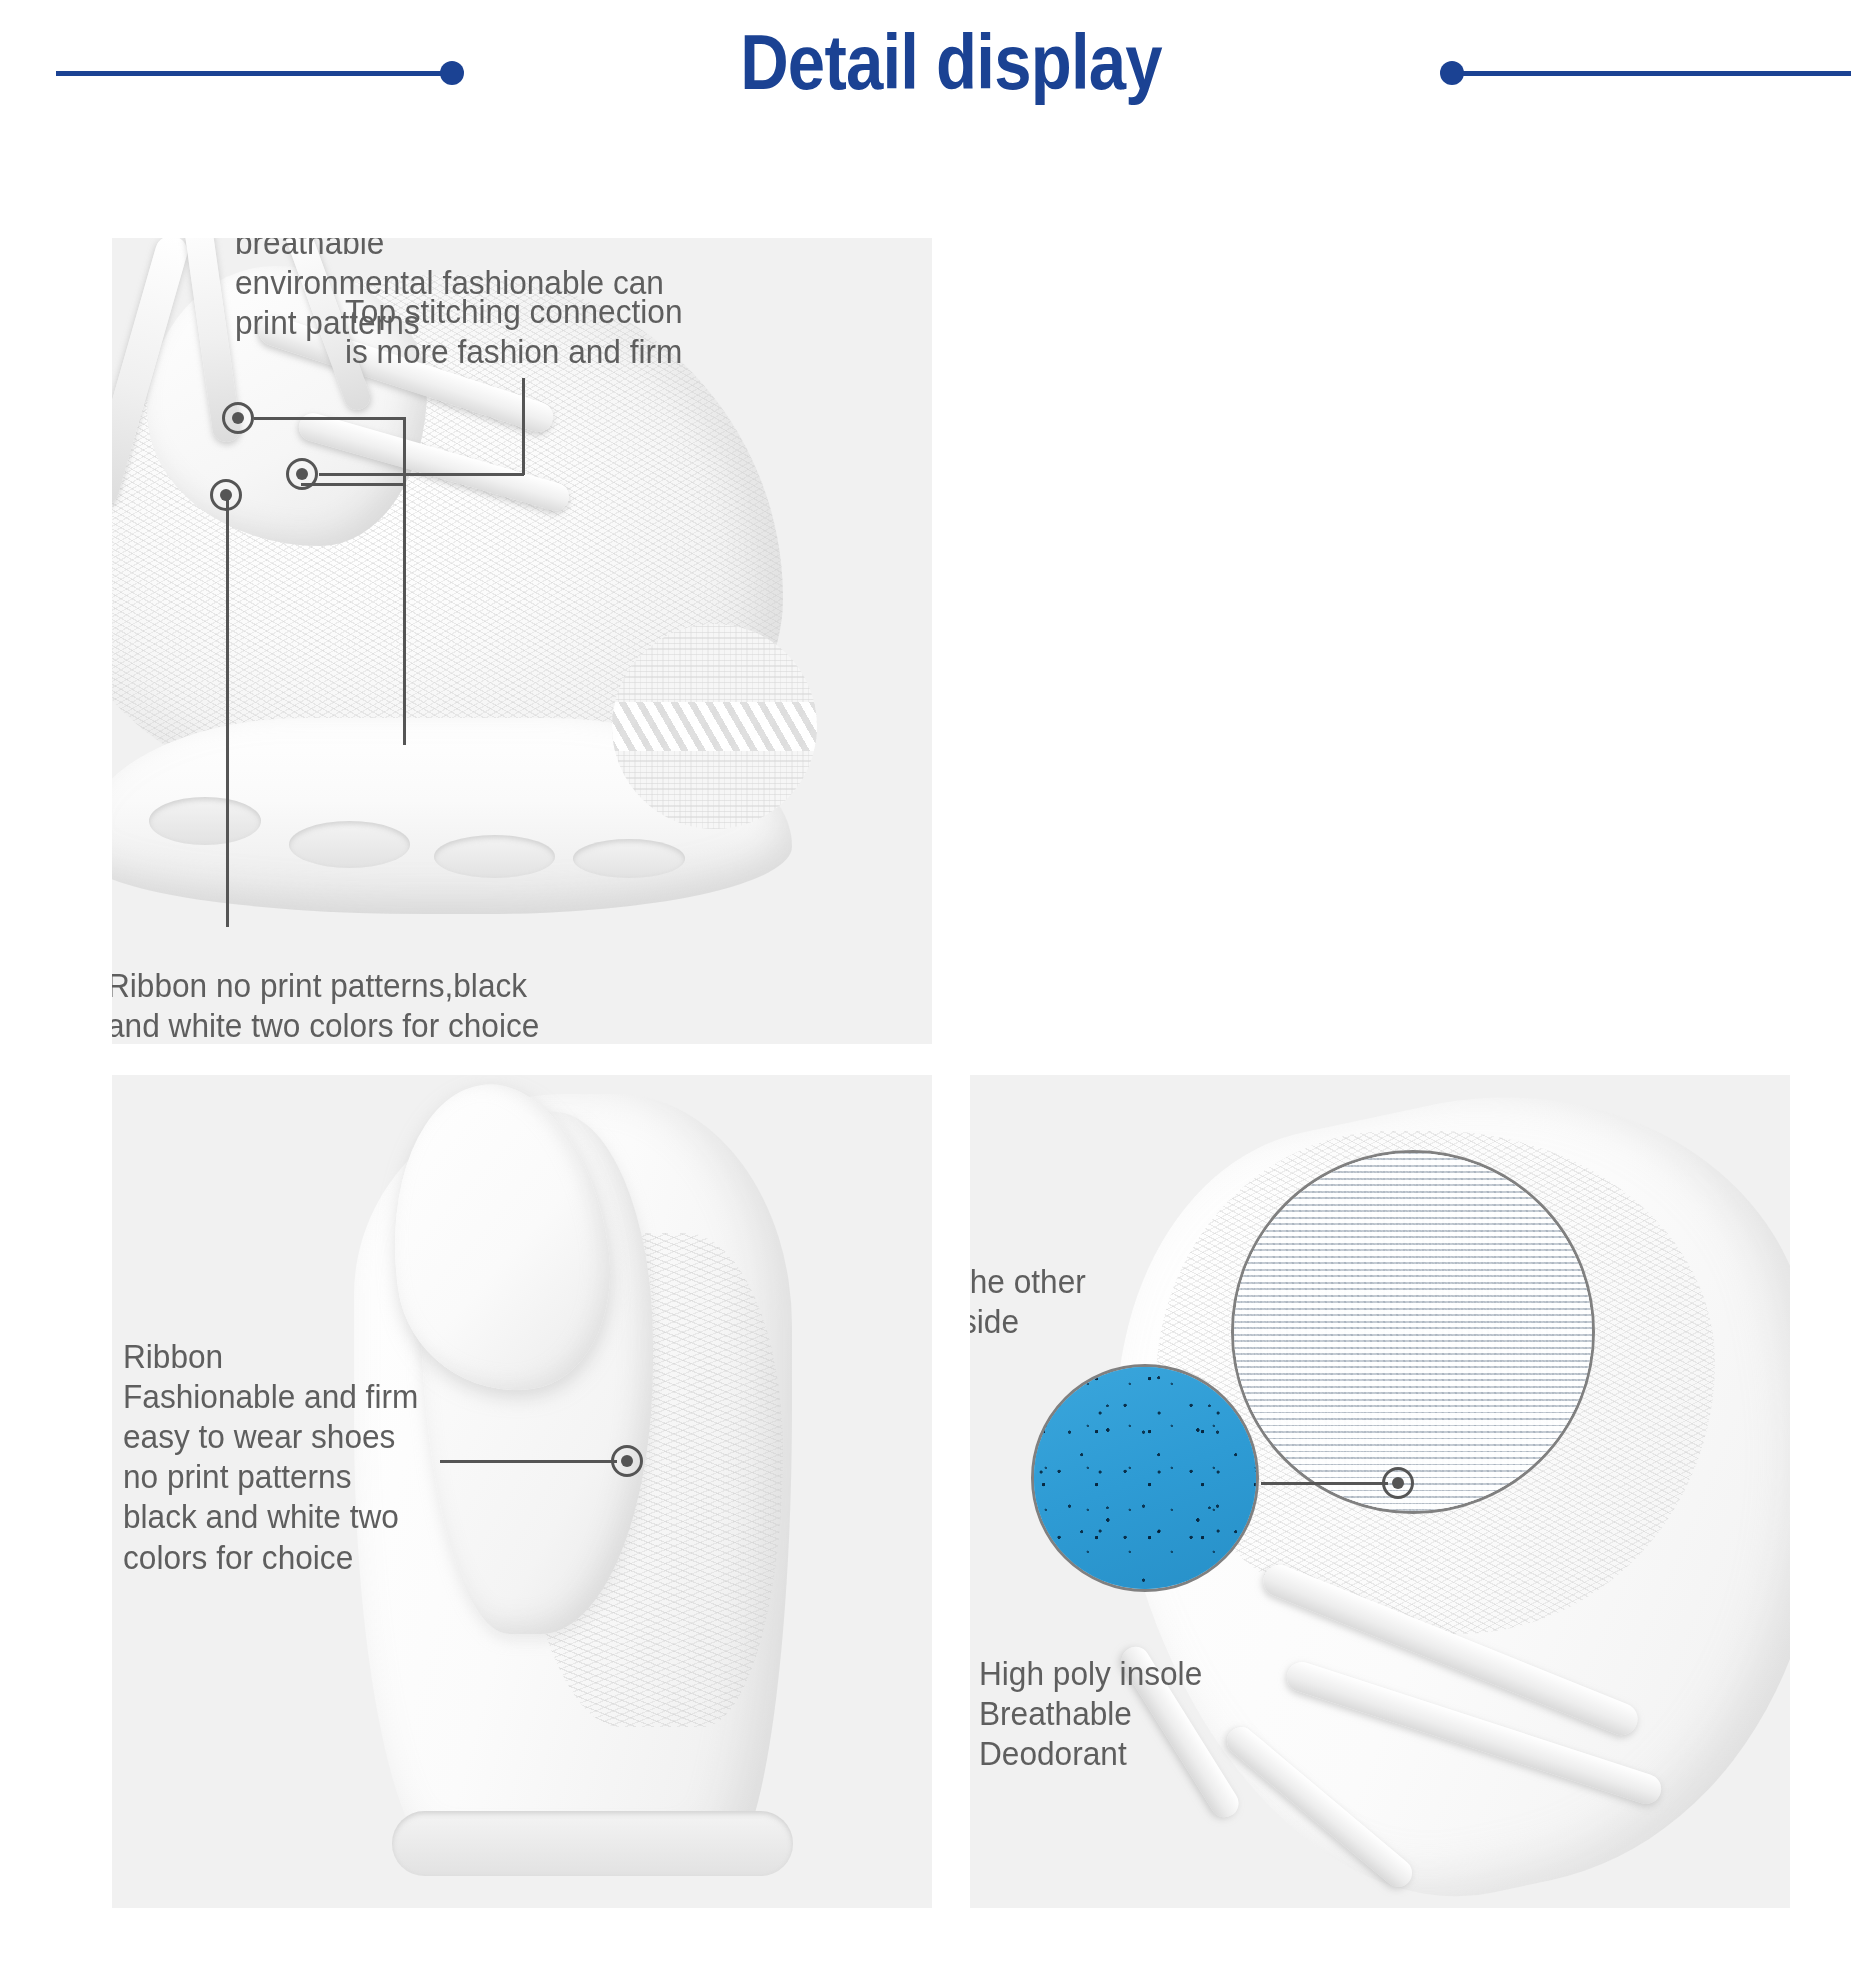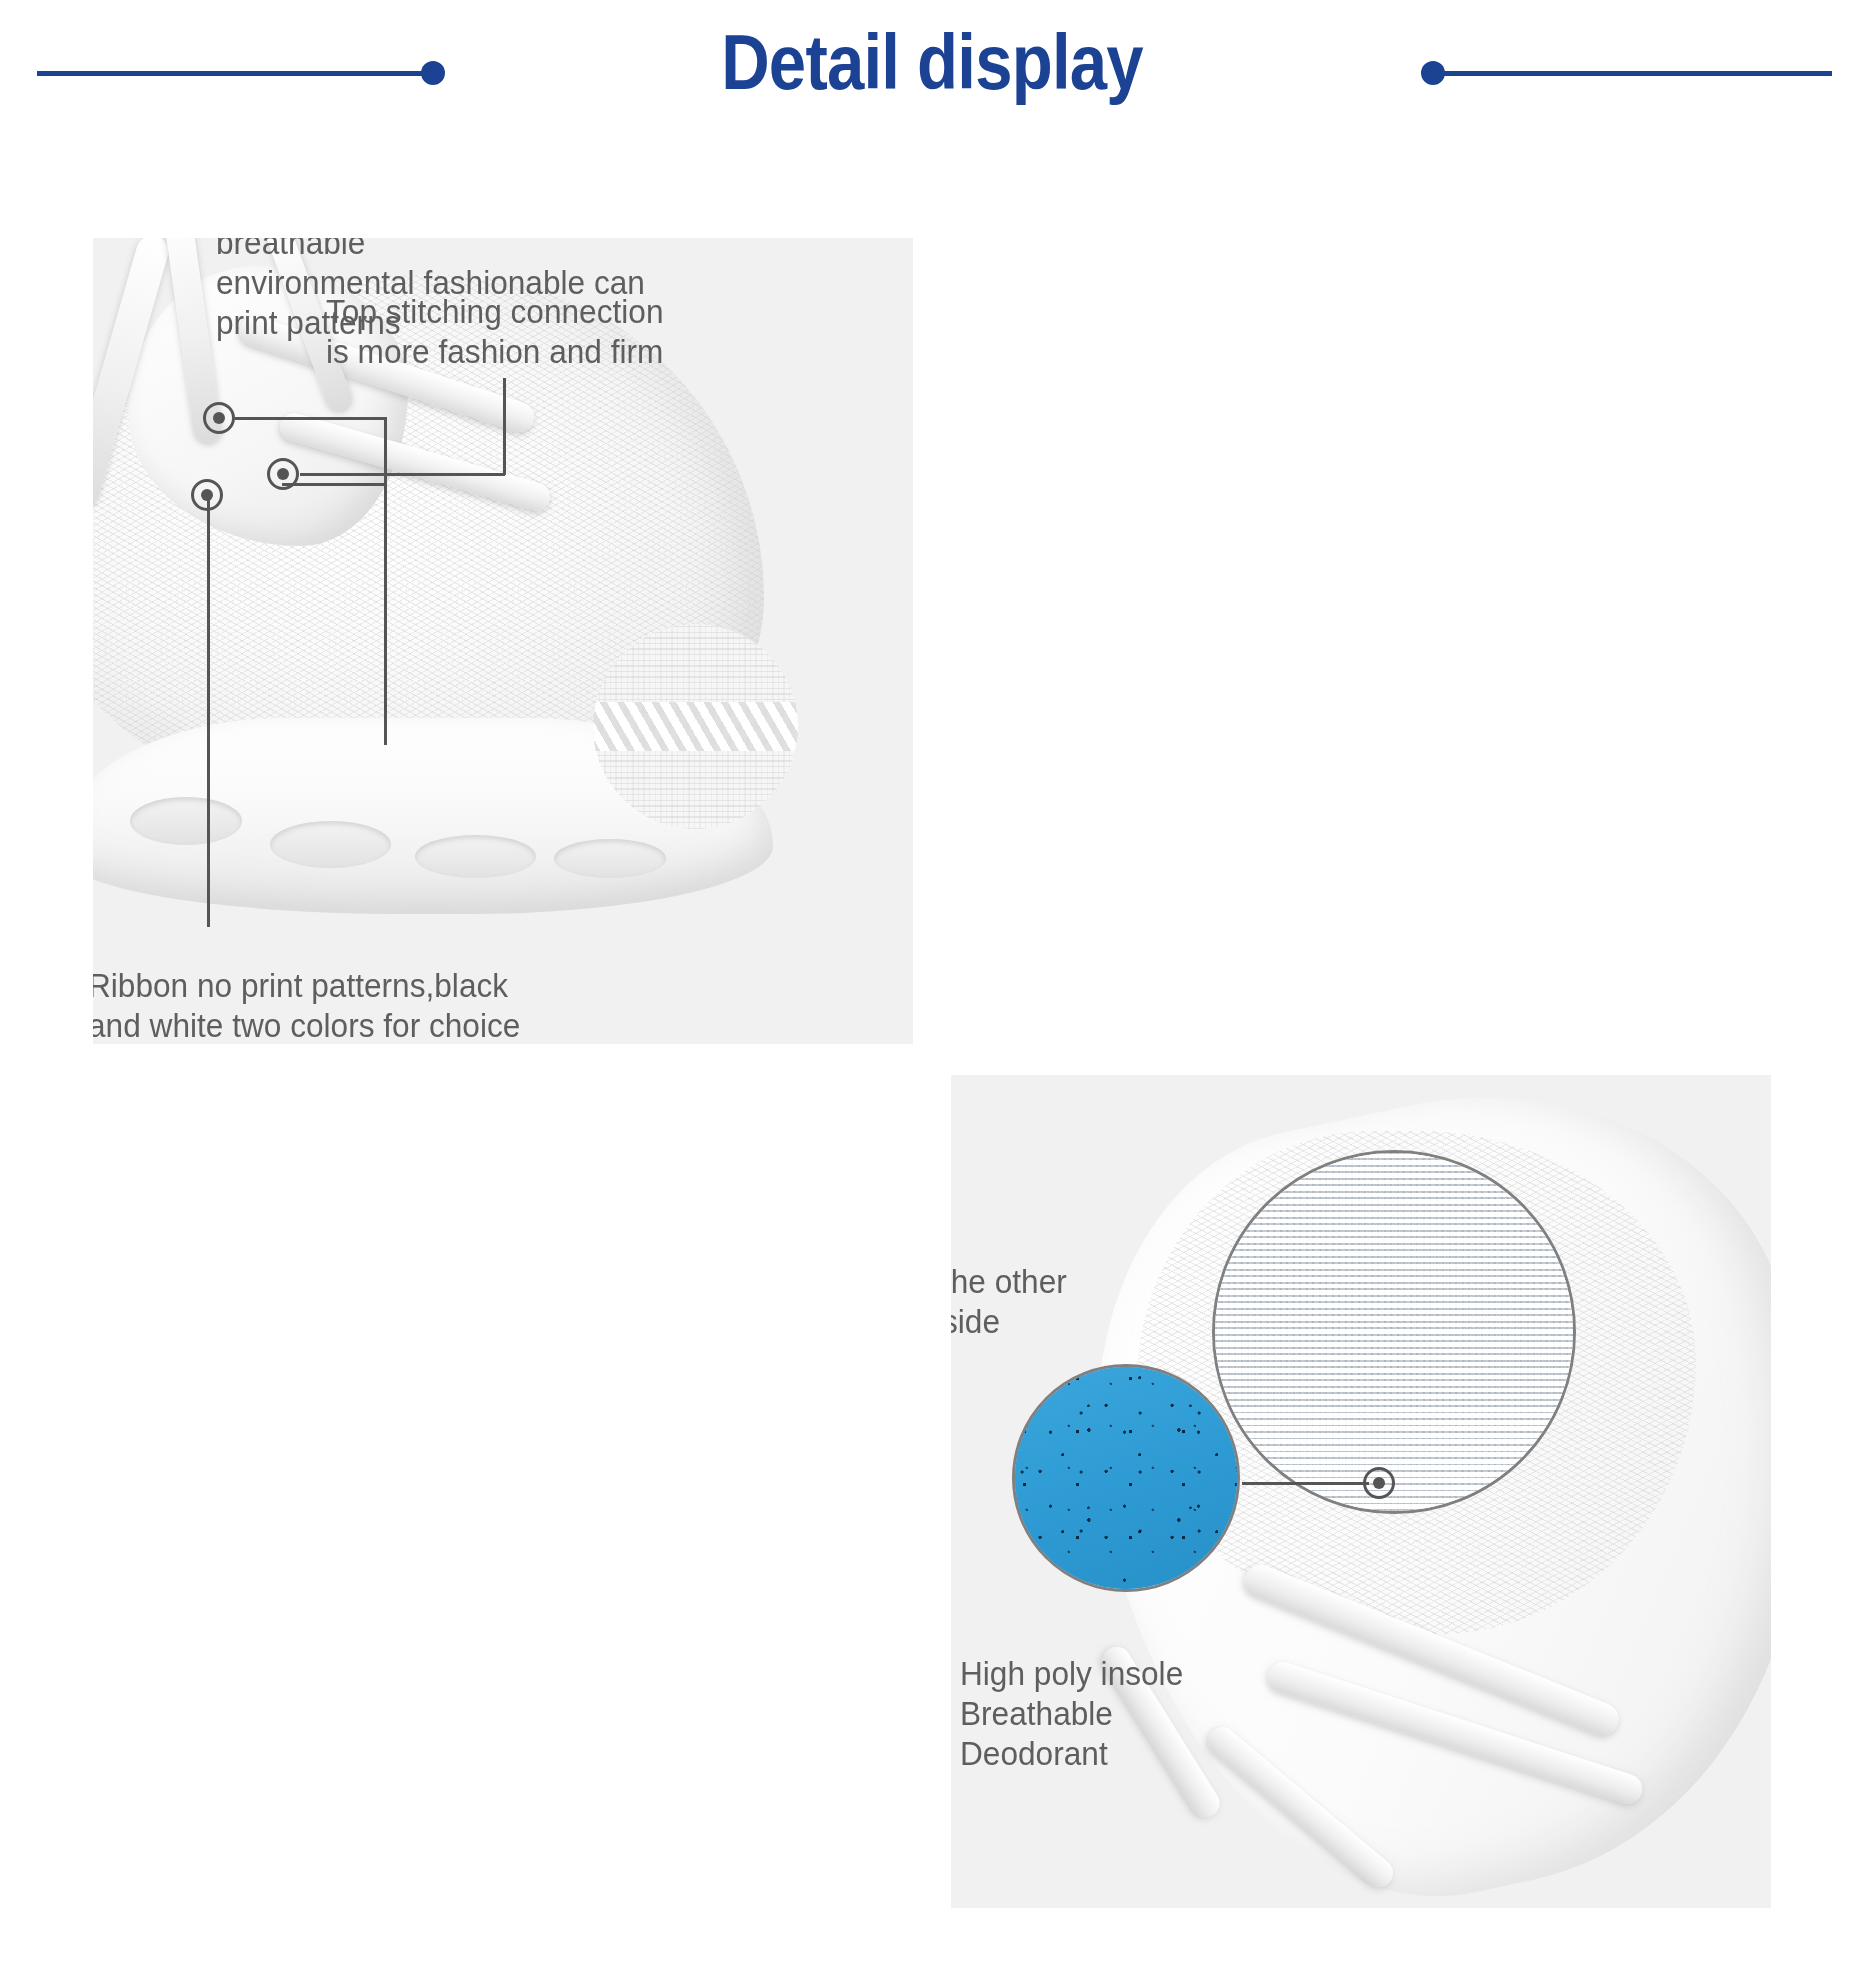--- a/index.html
+++ b/index.html
@@ -2,21 +2,21 @@
 <html style="font-size:15px"><head>
 <meta charset="utf-8">
 <style>
   * { box-sizing: border-box; margin: 0; padding: 0; }
   html, body {
     width: 1864px; height: 1988px;
     background: #ffffff;
     font-family: "Liberation Sans", sans-serif;
     overflow: hidden;
   }
-  .page { position: relative; width: 1512px; height: 1988px; }
+  .page { position: relative; width: 1512px; height: 1988px; margin-left: 19px; }
 
   
   .header { position: absolute; left: 0; top: 0; width: 1864px; height: 172px; }
   .hdr-title {
     position: absolute; left: 0; top: 17px; width: 1864px;
     text-align: center;
     font-size: 78px; font-weight: bold; letter-spacing: -0.9px;
     color: #1b4293;
     font-family: "Liberation Sans", sans-serif;
     transform: scaleX(0.86);
@@ -286,20 +286,42 @@
     <div class="cap" style="left:123px; top:-56px; width:503px;">Upper three layer mesh breathable
 environmental  fashionable can
 print patterns</div>
     <div class="cap" style="left:233px; top:53px; width:382px;">Top stitching connection
 is more fashion and firm</div>
     <div class="cap" style="left:-4.7px; top:727px; width:466px;">Ribbon no print patterns,black
 and white two colors for choice</div>
   </div>
 
 
+  <div class="panel p3">
+    <div class="heel">
+      <div class="heel-body"></div>
+      <div class="heel-mesh"></div>
+      <div class="heel-collar"></div>
+      <div class="ribbon-tab"></div>
+      <div class="sole-slot" style="left:280px; top:736px; width:401px; height:65px; border-radius:37px;"></div>
+    </div>
+
+    <div class="lead h" style="left:328px; top:385px; width:177px;"></div>
+    <div class="marker" style="left:499px; top:370px;">
+      <div class="ring"></div>
+      <div class="dot"></div>
+    </div>
+
+    <div class="cap" style="left:11.2px; top:261px; width:392px;">Ribbon
+Fashionable and firm
+easy to wear shoes
+no print patterns
+black and white two
+colors for choice</div>
+  </div>
 
   <div class="panel p4">
     <div class="shoe4">
       <div class="shoe4-body"></div>
       <div class="shoe4-mesh"></div>
       <div class="lace4" style="left:280px; top:559px; width:401px; height:32px; transform:rotate(22deg);"></div>
       <div class="lace4" style="left:308px; top:643px; width:392px; height:30px; transform:rotate(18deg);"></div>
       <div class="lace4" style="left:112px; top:643px; width:196px; height:28px; transform:rotate(58deg);"></div>
       <div class="lace4" style="left:233px; top:718px; width:233px; height:28px; transform:rotate(40deg);"></div>
     </div>

